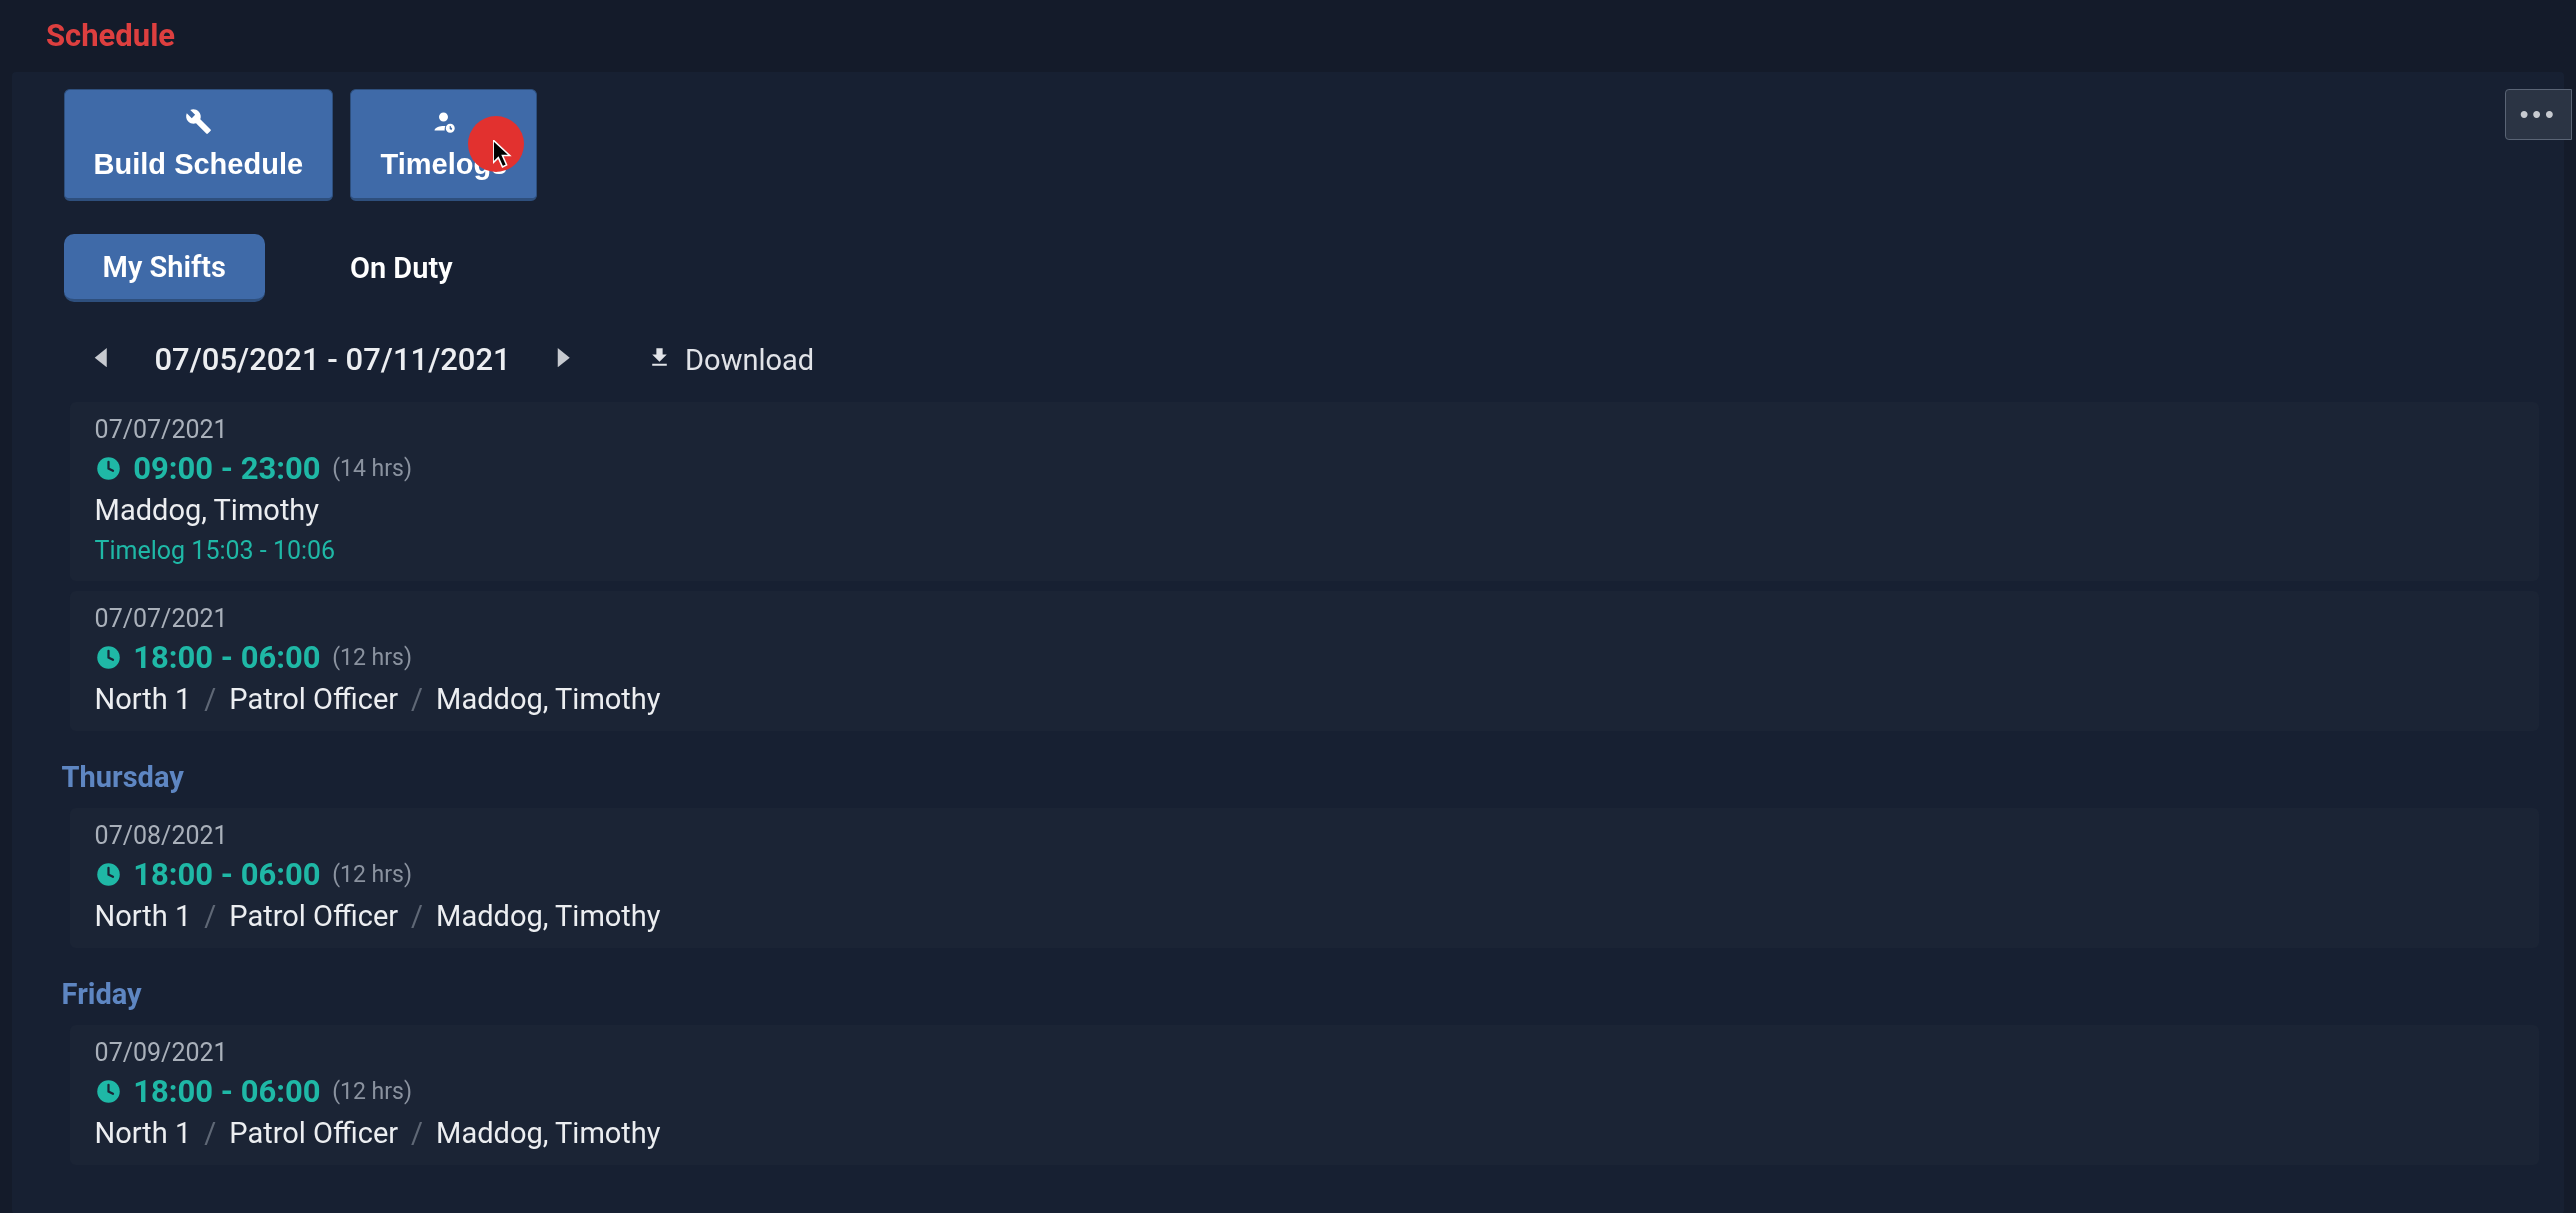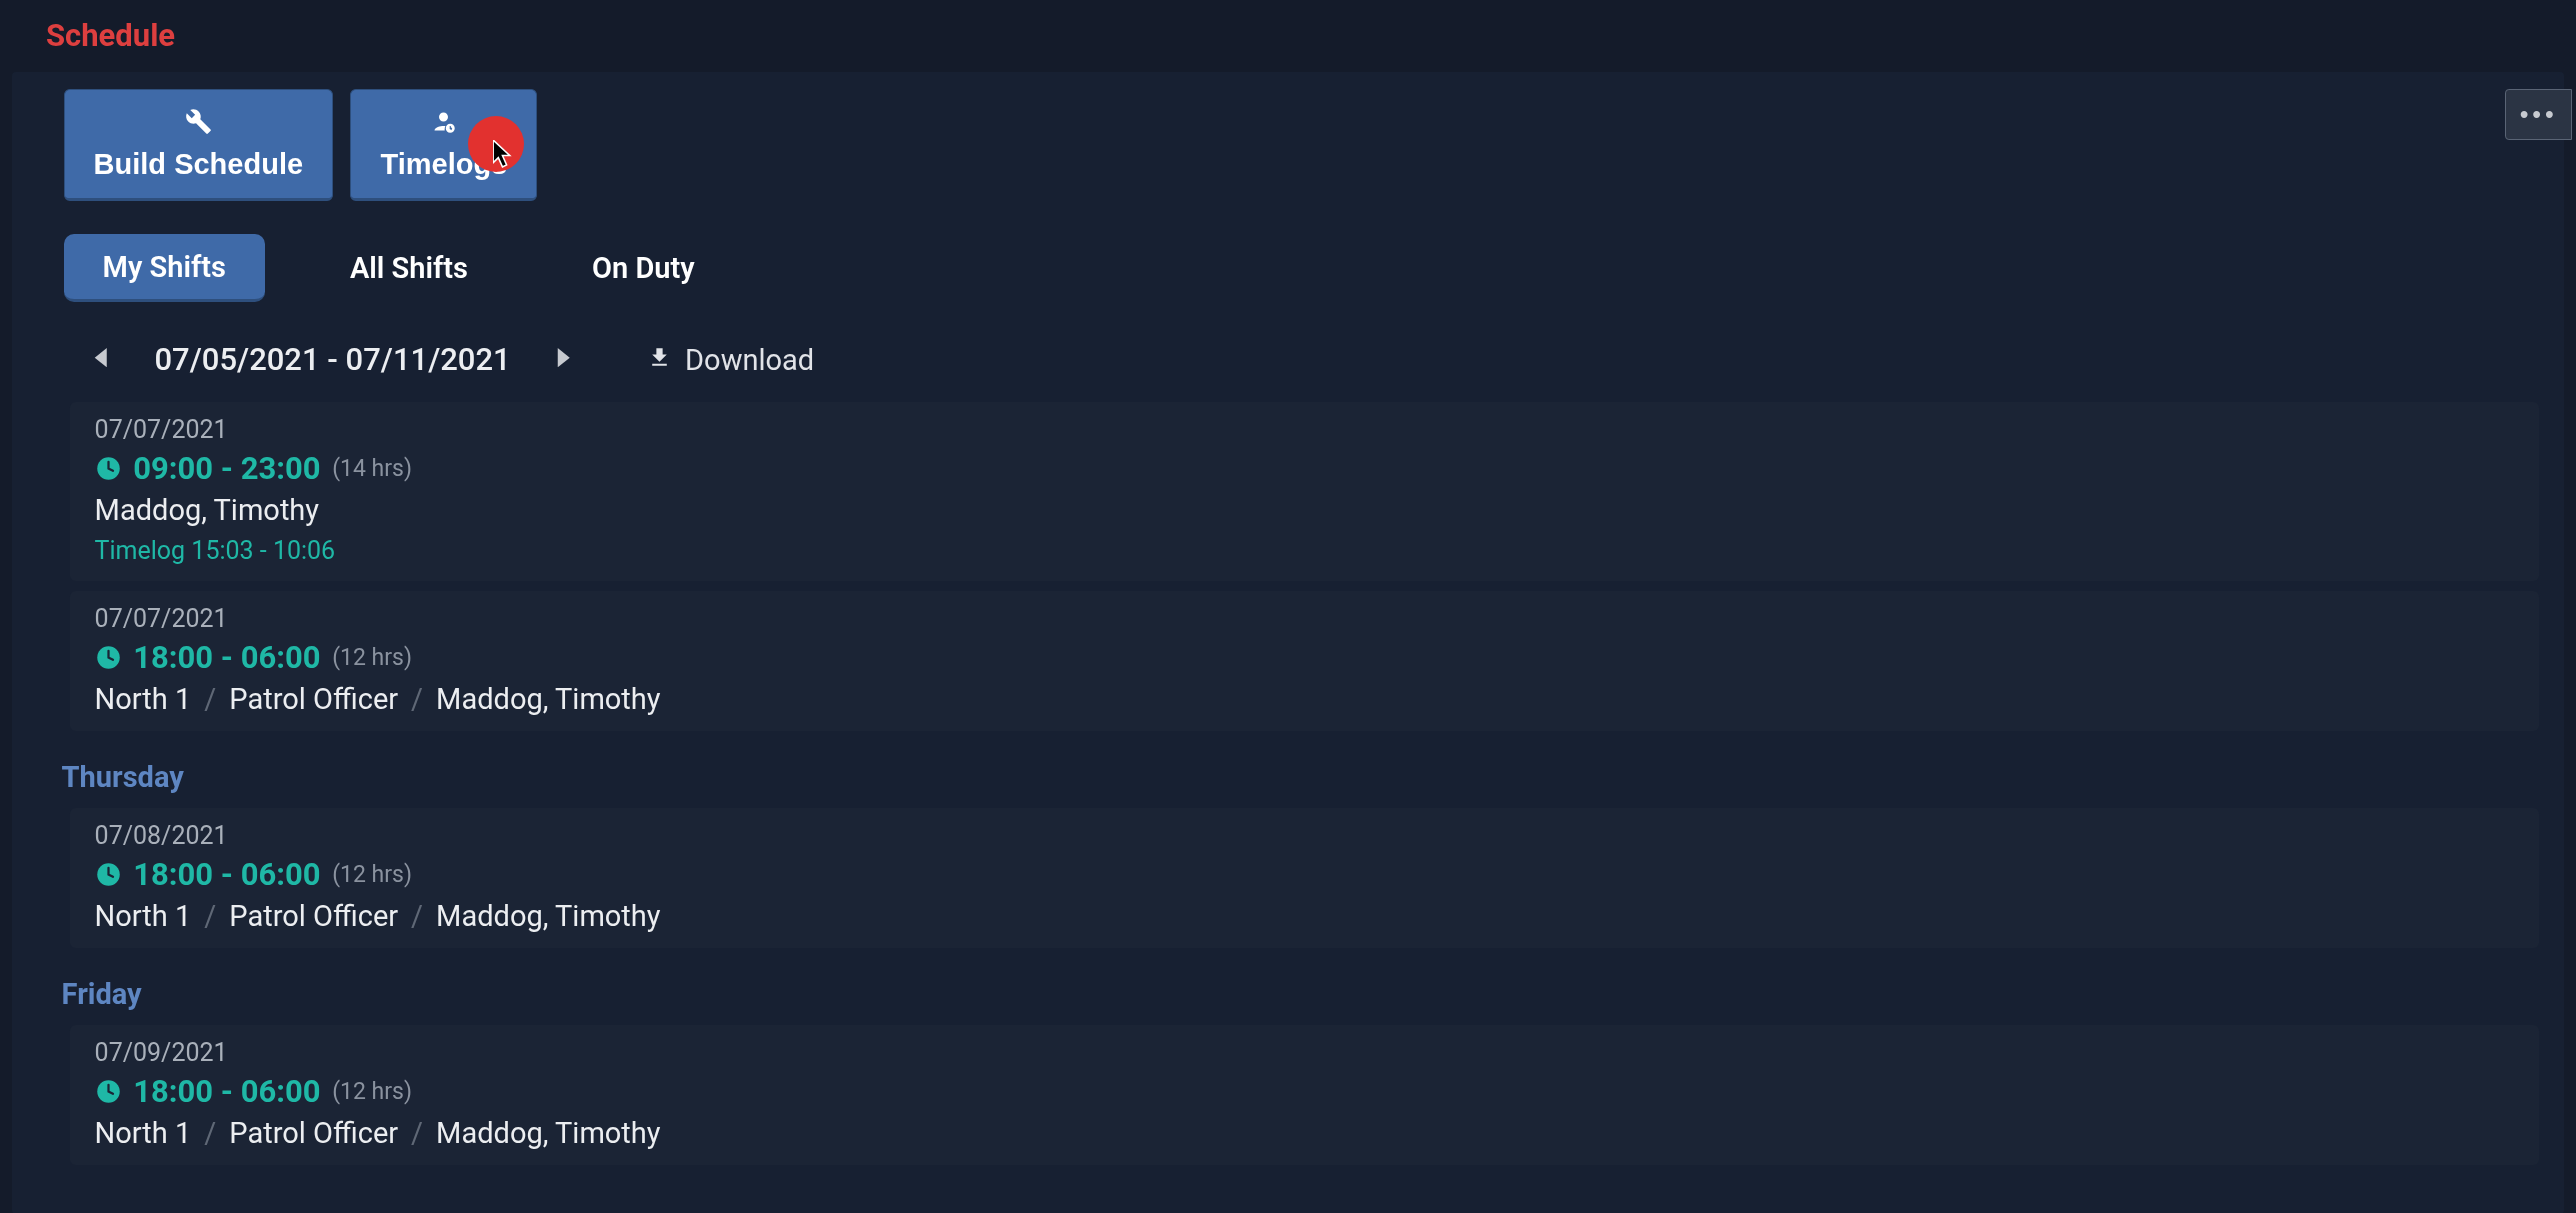--- a/index.html
+++ b/index.html
@@ -189,21 +189,20 @@
           </svg>
       </span>
       <span>Timelogs</span>
     </button>
   </div>
 
   <button class="more-btn">•••</button>
 
   <div class="tabs">
     <div class="tab active">My Shifts</div>
-    <div class="tab inactive">All Shifts</div>
     <div class="tab inactive">On Duty</div>
   </div>
 
   <div class="date-row">
     <span class="arrow">
       <svg width="13.5" height="19.3" viewBox="0 0 10 16" fill="#c7cad0">
           <polygon points="10,0 10,16 0,8"></polygon>
         </svg>
     </span>
     <span class="date-range">07/05/2021 - 07/11/2021</span>

